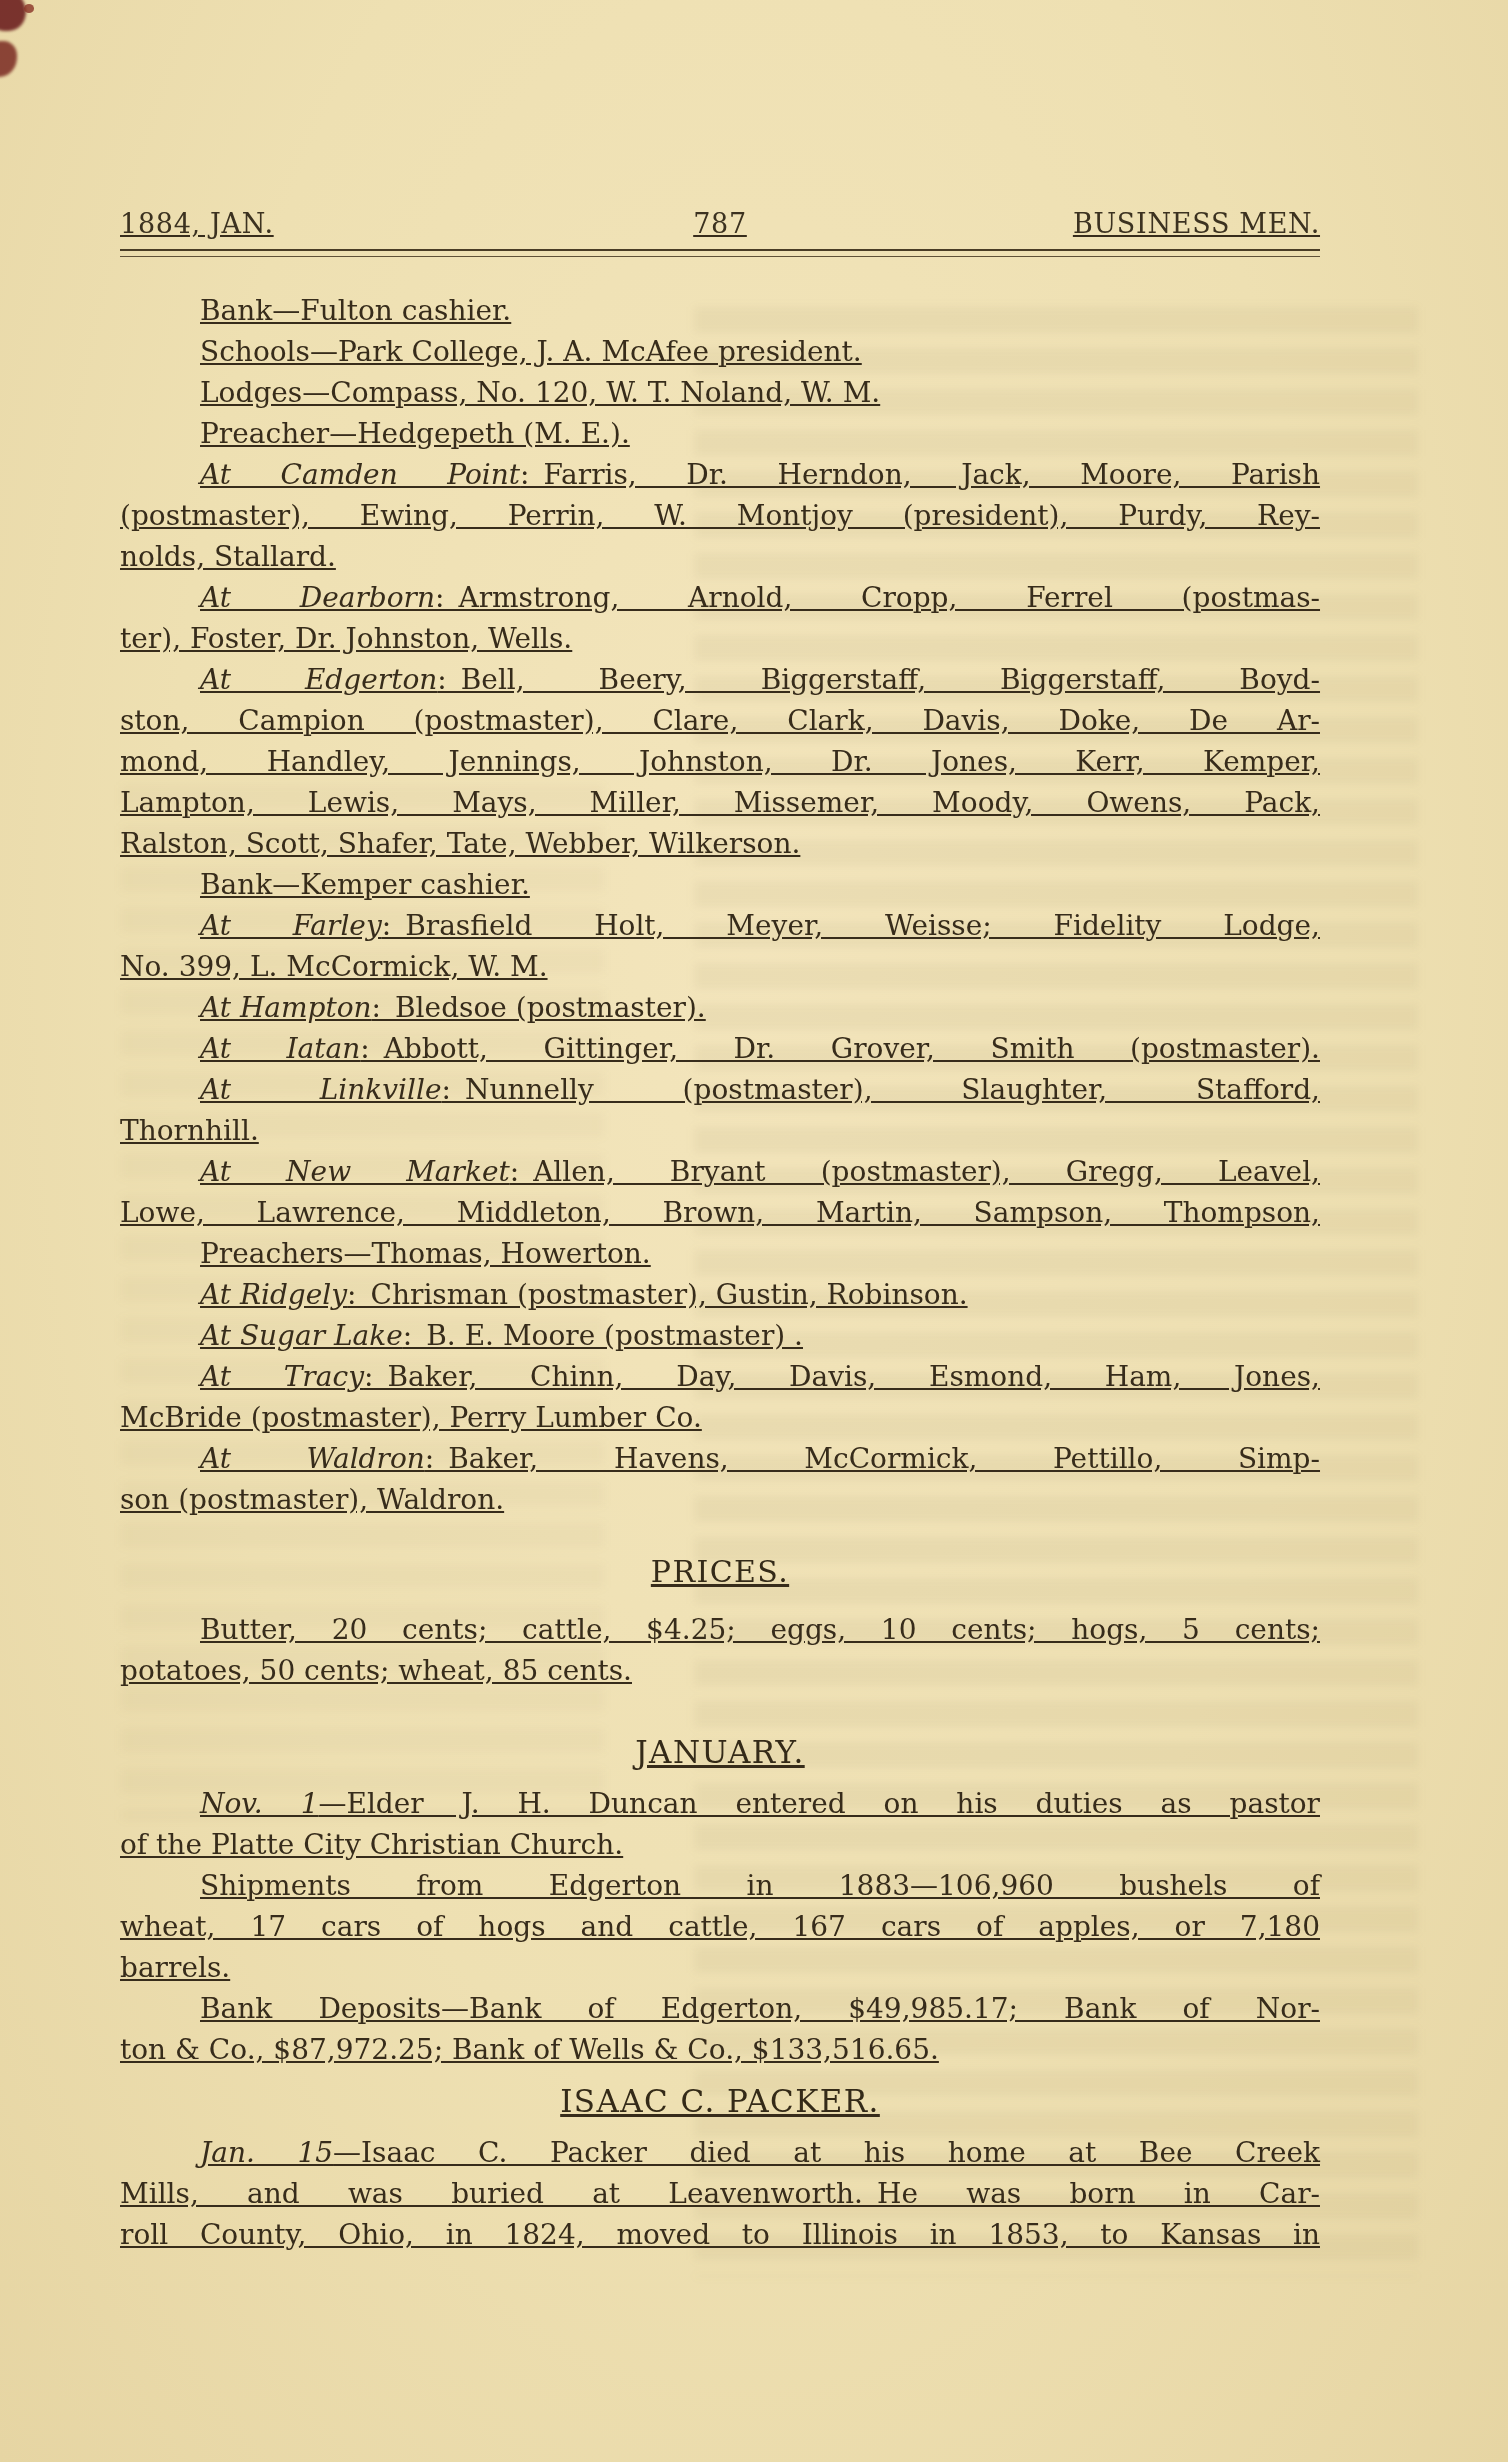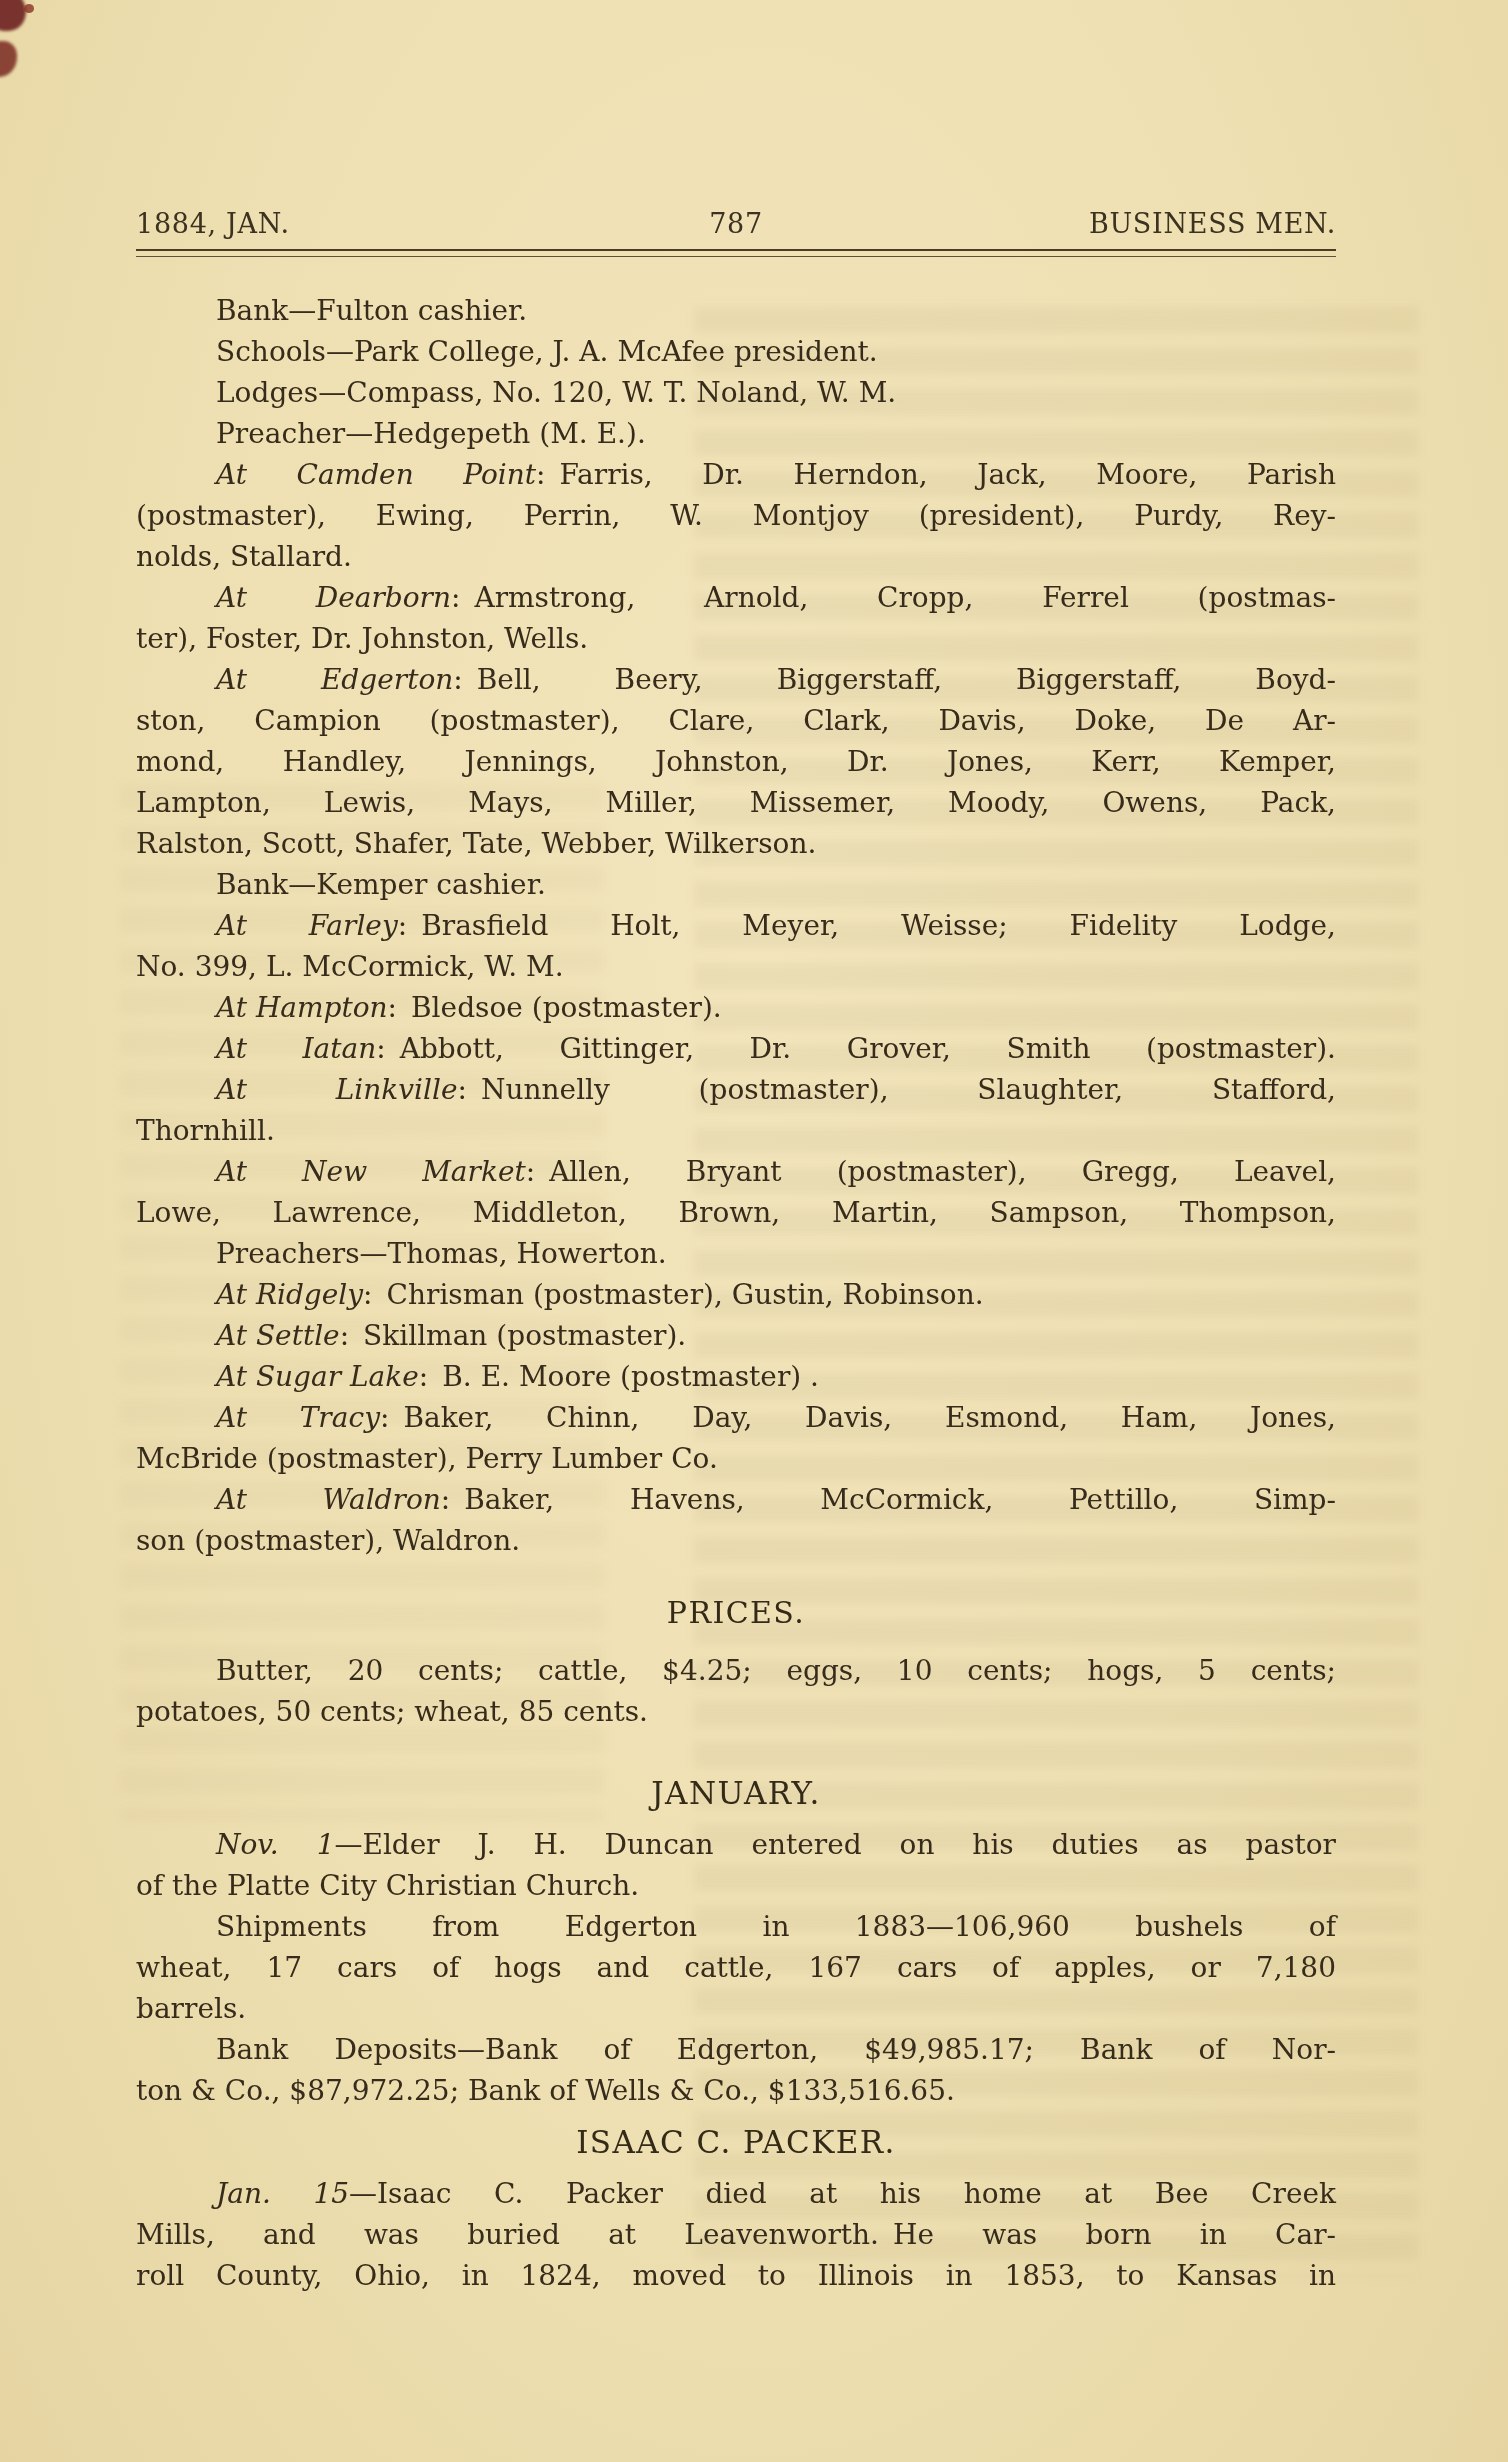--- a/index.html
+++ b/index.html
@@ -15,21 +15,21 @@
     background:repeating-linear-gradient(to bottom, rgba(125,104,62,0.06) 0 26px, rgba(125,104,62,0) 26px 41px);
     filter:blur(4.3px);pointer-events:none;}
   .ghost2{position:absolute;top:785px;bottom:642px;left:8%;right:60%;
     background:repeating-linear-gradient(to bottom, rgba(125,104,62,0.04) 0 24px, rgba(125,104,62,0) 24px 41px);
     filter:blur(5px);pointer-events:none;}
   
   .stain-a{position:absolute;left:-11.4px;top:-8.6px;width:37px;height:40px;background:#6d2120;border-radius:50% 60% 55% 45%;filter:blur(1.4px);opacity:.9;}
   .stain-b{position:absolute;left:-15.7px;top:41px;width:33px;height:36px;background:#7a2a22;border-radius:55% 45% 60% 50%;filter:blur(1.4px);opacity:.85;}
   .stain-c{position:absolute;left:24px;top:4.3px;width:10px;height:8.6px;background:#8a3326;border-radius:50%;filter:blur(0.7px);opacity:.8;}
 
-  .content{position:absolute;left:136px;width:1200px;top:208px;}
+  .content{position:absolute;left:120px;width:1200px;top:208px;text-decoration:underline;}
   .running-head{display:flex;align-items:baseline;font-size:27px;line-height:31px;letter-spacing:0.7px;color:#3c3220;}
   .rh-left{flex:1;text-align:left;}
   .rh-center{flex:0 0 auto;text-align:center;}
   .rh-right{flex:1;text-align:right;}
   .head-rule{margin-top:10px;height:5px;border-top:2.9px solid #4a3d26;border-bottom:1.4px solid #5f5138;}
 
   .body-block{margin-top:33px;font-size:28px;line-height:41px;}
   .ln{text-align:left;white-space:normal;}
   .ln.ind{text-indent:80px;}
   .ln.j{text-align:justify;text-align-last:justify;}
@@ -79,21 +79,20 @@
       <div class="ln ind j"><i class="it">At Farley</i><span>: Brasfield Holt, Meyer, Weisse; Fidelity Lodge,</span></div>
       <div class="ln"><span>No. 399, L. McCormick, W. M.</span></div>
       <div class="ln ind"><i class="it">At Hampton</i><span>: Bledsoe (postmaster).</span></div>
       <div class="ln ind j"><i class="it">At Iatan</i><span>: Abbott, Gittinger, Dr. Grover, Smith (postmaster).</span></div>
       <div class="ln ind j"><i class="it">At Linkville</i><span>: Nunnelly (postmaster), Slaughter, Stafford,</span></div>
       <div class="ln"><span>Thornhill.</span></div>
       <div class="ln ind j"><i class="it">At New Market</i><span>: Allen, Bryant (postmaster), Gregg, Leavel,</span></div>
       <div class="ln j"><span>Lowe, Lawrence, Middleton, Brown, Martin, Sampson, Thompson,</span></div>
       <div class="ln ind"><span>Preachers—Thomas, Howerton.</span></div>
       <div class="ln ind"><i class="it">At Ridgely</i><span>: Chrisman (postmaster), Gustin, Robinson.</span></div>
-      <div class="ln ind"><i class="it">At Settle</i><span>: Skillman (postmaster).</span></div>
       <div class="ln ind"><i class="it">At Sugar Lake</i><span>: B. E. Moore (postmaster) .</span></div>
       <div class="ln ind j"><i class="it">At Tracy</i><span>: Baker, Chinn, Day, Davis, Esmond, Ham, Jones,</span></div>
       <div class="ln"><span>McBride (postmaster), Perry Lumber Co.</span></div>
       <div class="ln ind j"><i class="it">At Waldron</i><span>: Baker, Havens, McCormick, Pettillo, Simp-</span></div>
       <div class="ln"><span>son (postmaster), Waldron.</span></div>
 
       <div class="sec-heading h-prices">PRICES.</div>
 
       <div class="ln ind j"><span>Butter, 20 cents; cattle, $4.25; eggs, 10 cents; hogs, 5 cents;</span></div>
       <div class="ln"><span>potatoes, 50 cents; wheat, 85 cents.</span></div>

